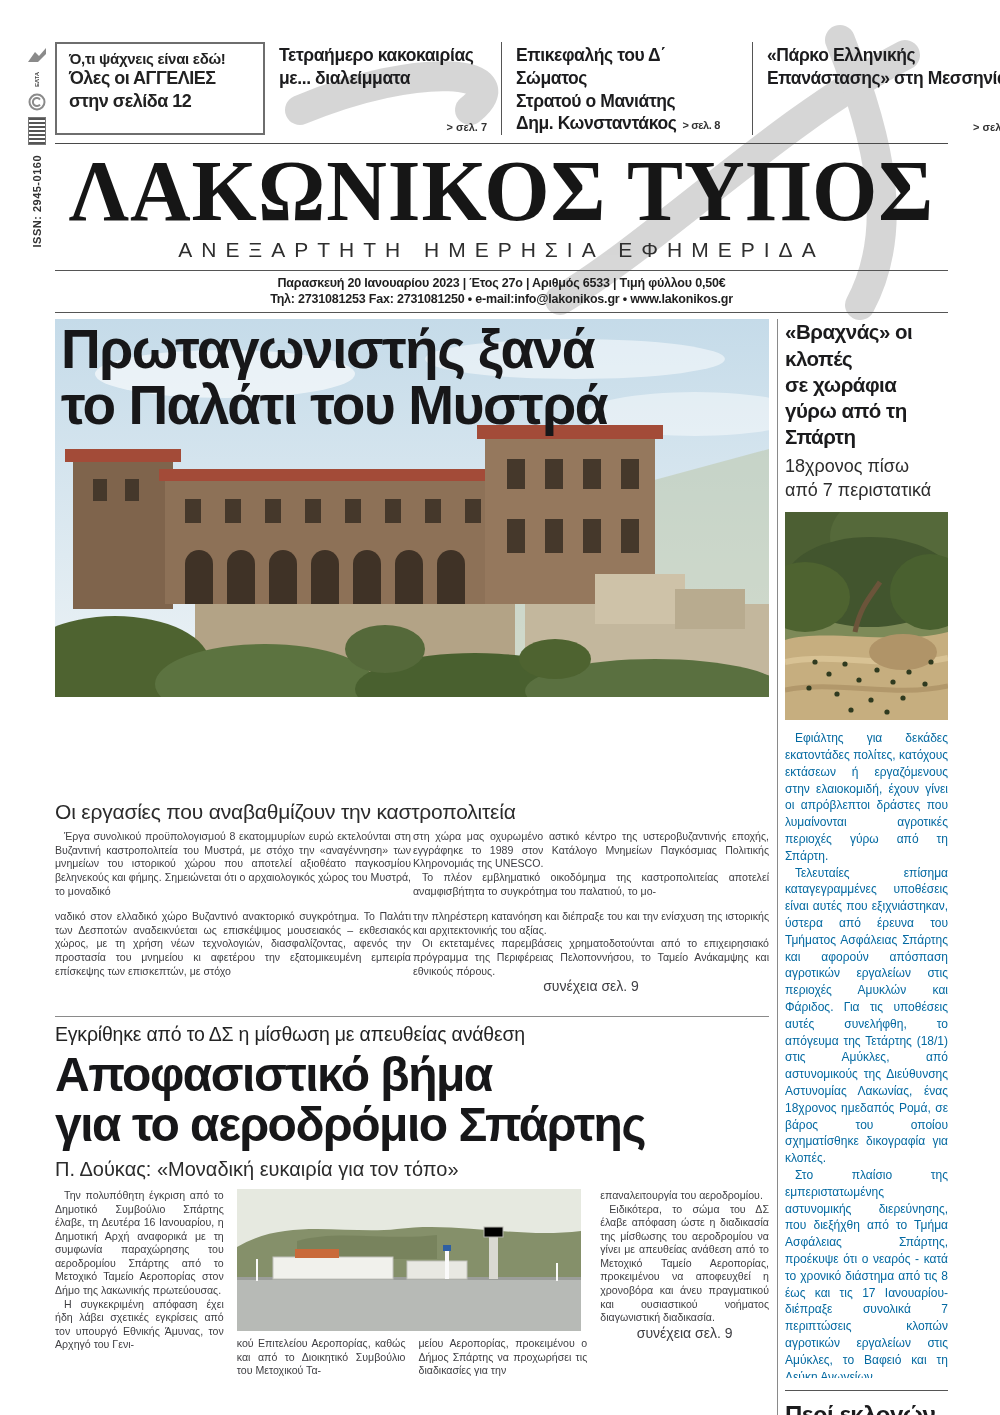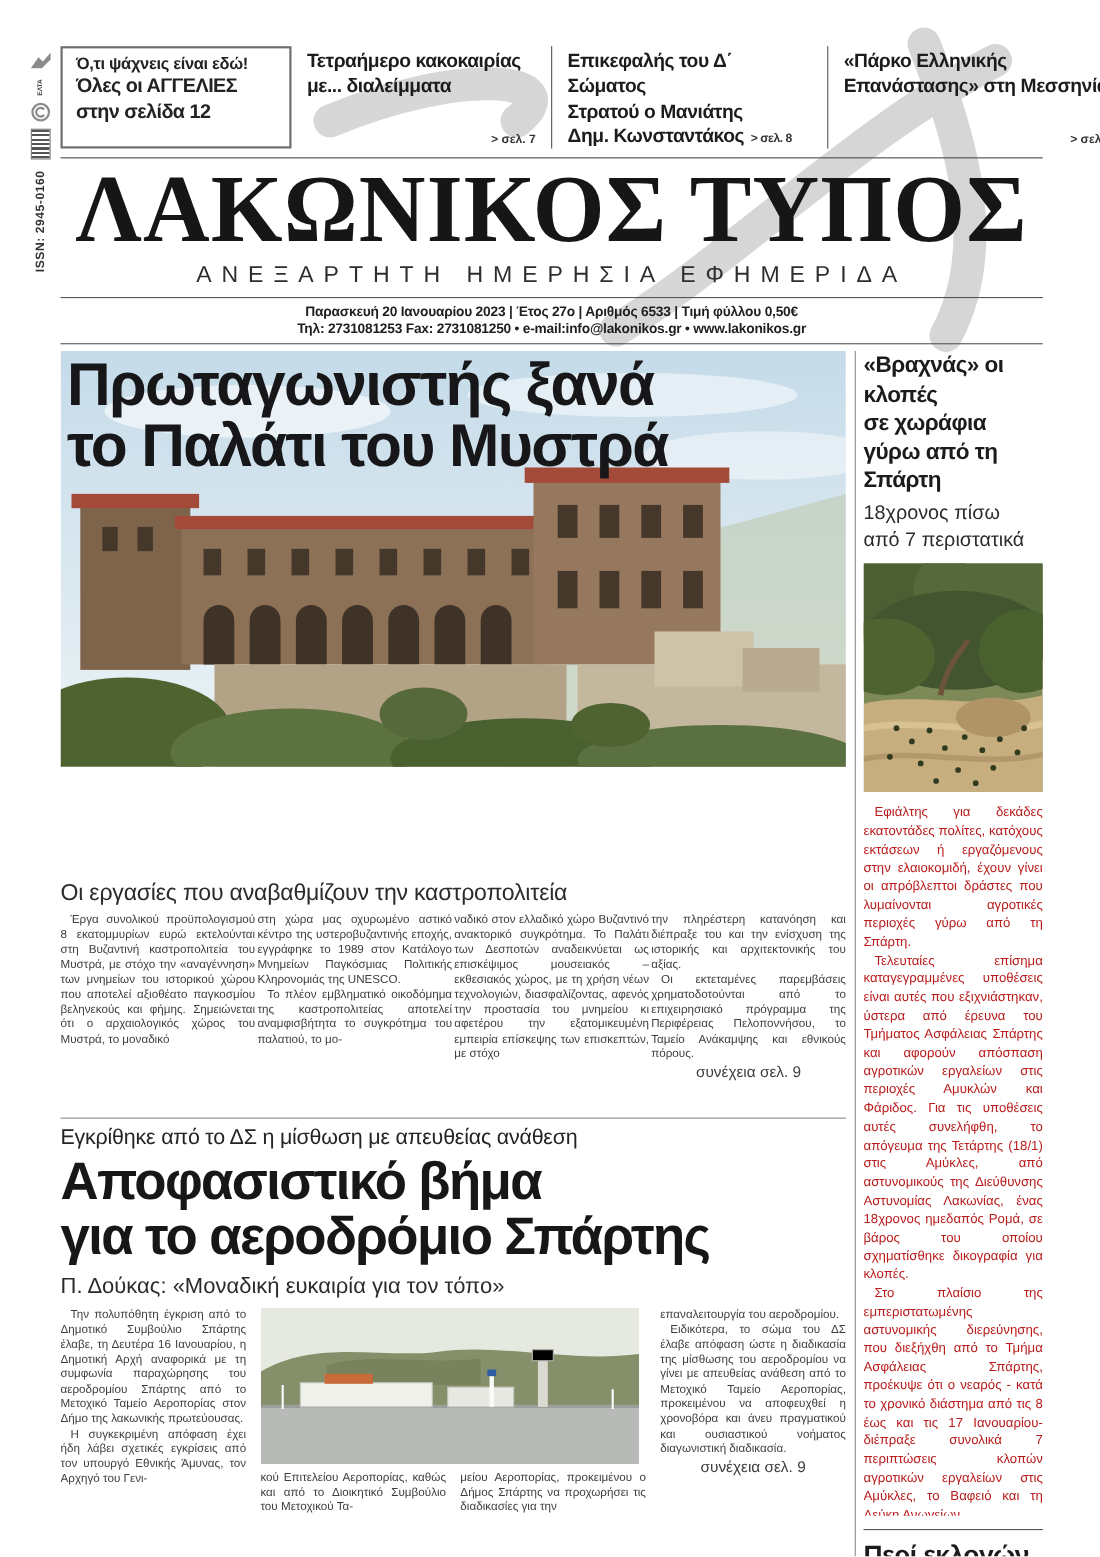--- a/index.html
+++ b/index.html
@@ -45,21 +45,21 @@
   .main-col{width:714px;flex:none;}
   .v-div{width:0;border-left:1px solid #8a8a8a;margin:0 7px 0 8px;}
   .rail{width:163px;flex:none;}
 
   
   .lead-photo{position:relative;height:474px;overflow:hidden;}
   .lead-photo svg{display:block;}
   .lead-headline{position:absolute;top:2px;left:6px;z-index:2;
      font-size:55px;font-weight:800;letter-spacing:-1.5px;line-height:1.02;color:#171719;}
   .lead-subhead{font-size:21px;font-weight:300;color:#2b2b2b;letter-spacing:-.2px;padding:7px 0 6px 0;}
-  .body-grid{display:grid;grid-template-columns:repeat(4,1fr);column-gap:2px;
+  .body-grid{display:grid;grid-template-columns:repeat(2,1fr);column-gap:2px;
      font-size:10.6px;line-height:1.28;color:#3e3e42;text-align:justify;height:178px;overflow:hidden;}
   .body-grid p{margin:0;}
   .body-grid p.ind{text-indent:9px;}
   .cont{text-align:center;font-size:14px;color:#3e3e42;}
   .sec-div{border:none;border-top:1px solid #8a8a8a;margin:8px 0 6px 0;}
 
   
   .kicker{font-size:19.5px;font-weight:400;color:#242424;letter-spacing:-.2px;}
   .h2-big{font-size:48px;font-weight:800;letter-spacing:-1.5px;line-height:1.04;color:#171719;margin-top:4px;}
   .subhead2{font-size:20px;font-weight:300;color:#2b2b2b;margin:8px 0 8px 0;}
@@ -82,21 +82,21 @@
   .logo-name{font-size:42px;font-weight:800;letter-spacing:-2px;color:#0369a1;line-height:1;margin-top:2px;}
   .logo-tag{font-size:8.5px;letter-spacing:1.6px;margin-top:2px;font-weight:700;}
   .logo-tag .red{color:#ef4b52;}
   .logo-tag .gry{color:#9aa0a3;}
   .slogan{margin-left:auto;margin-right:46px;font-size:20px;letter-spacing:4px;color:#3a3a3a;font-weight:500;}
 
   
   .rail-h{font-size:20.5px;font-weight:800;letter-spacing:-.5px;line-height:1.28;color:#1b1b1d;}
   .rail-dek{font-size:18px;font-weight:300;line-height:1.3;color:#2c2c2c;margin-top:5px;}
   .rail-photo{margin:10px 0 10px 0;height:208px;overflow:hidden;}
-  .rail-body{font-size:12px;line-height:1.4;color:#b91c1c;text-align:justify;max-height:648px;overflow:hidden;}
+  .rail-body{font-size:12px;line-height:1.4;color:#0369a1;text-align:justify;max-height:648px;overflow:hidden;}
   .rail-body p{margin:0;}
   .rail-body p.ind{text-indent:10px;}
   .op-div{border:none;border-top:1.5px solid #555;margin:12px 0 10px 0;}
   .op-title{font-size:24px;font-weight:800;letter-spacing:-.5px;color:#1b1b1d;}
 </style>
 </head>
 <body>
 
 <div class="page">
 

